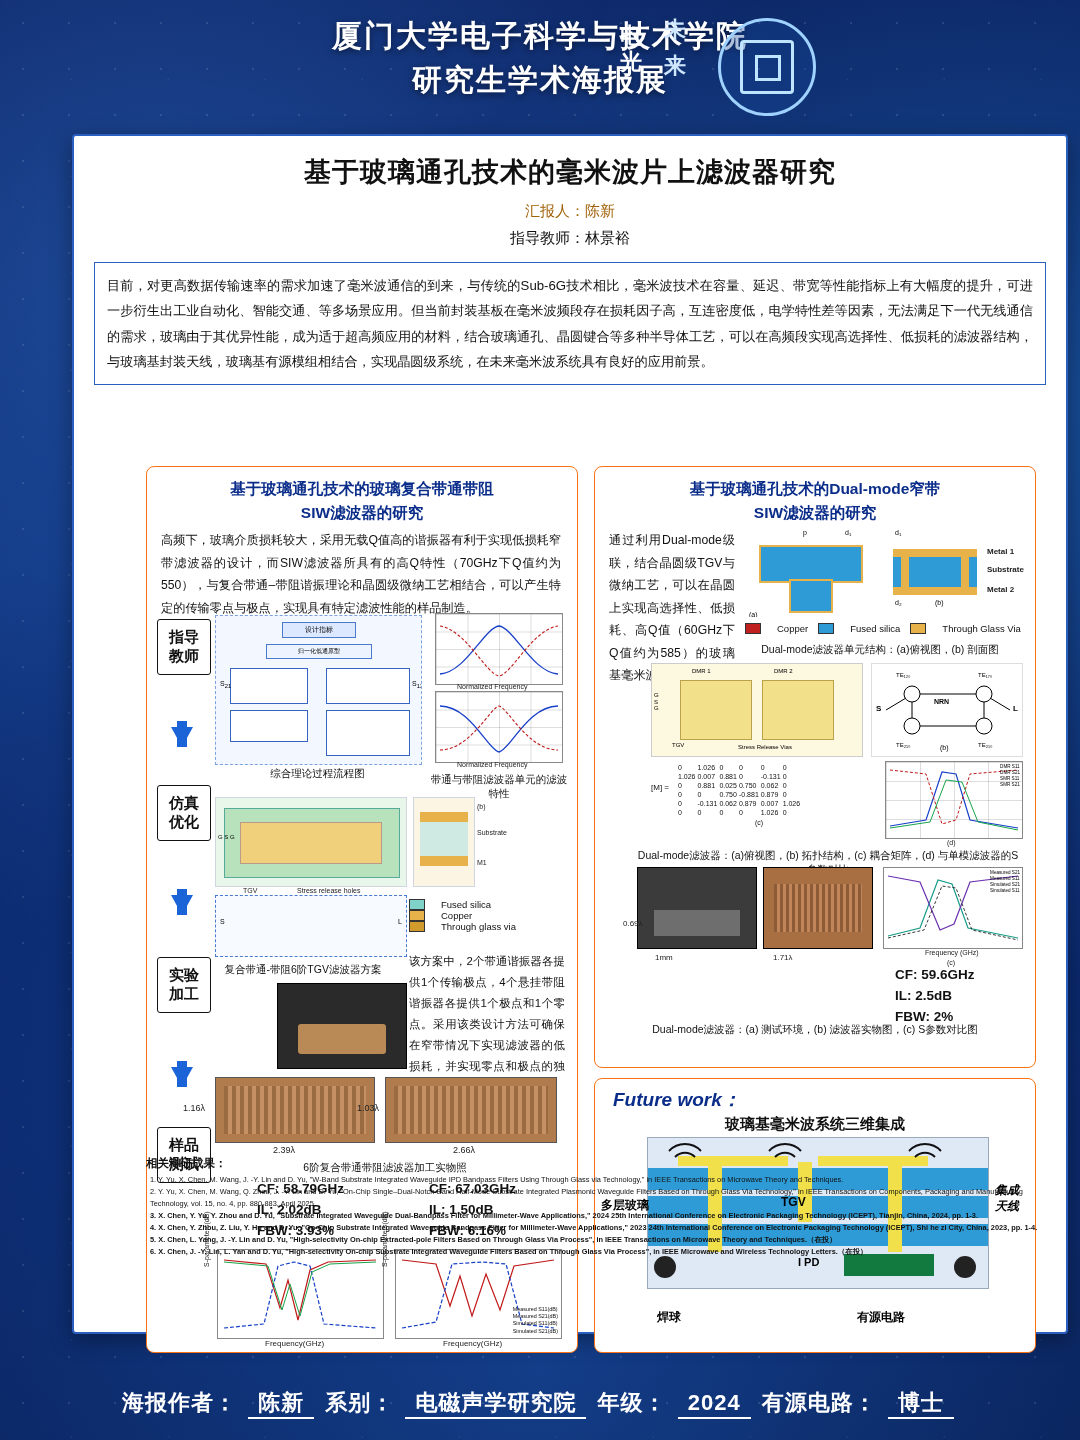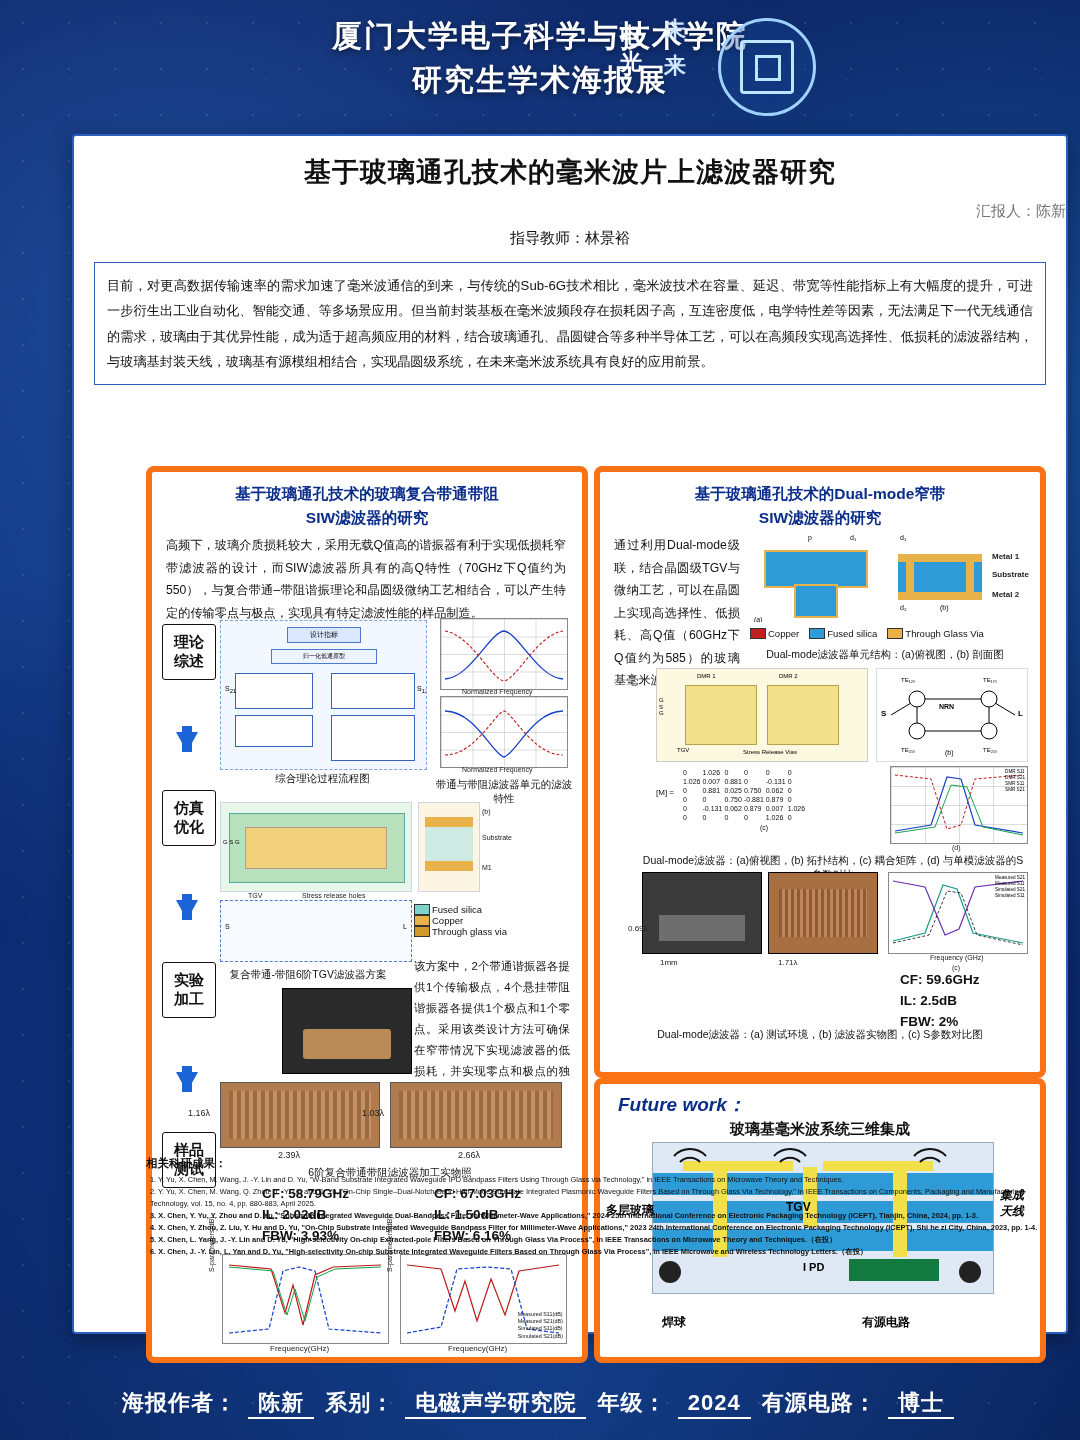--- a/index.html
+++ b/index.html
@@ -39,29 +39,29 @@
   .logo .chip{position:absolute;right:26px;top:26px;width:48px;height:48px;border:3px solid #bfe4ff;border-radius:4px;}
   .logo .chip:before{content:"";position:absolute;left:12px;top:12px;width:20px;height:20px;border:3px solid #bfe4ff;}
   
   .page{
     position:absolute;left:48px;top:134px;width:992px;height:1196px;
     background:#ffffff;border:2px solid #2a5fc0;border-radius:4px;
     box-shadow:0 6px 22px rgba(0,0,0,.35);
     margin-left:24px;
   }
   .p-title{margin:18px 0 2px;text-align:center;font-size:27px;font-weight:bold;color:#111;letter-spacing:1px;}
-  .p-sub{text-align:right;font-size:15px;color:#737373;margin-top:12px;}
+  .p-sub{text-align:center;font-size:15px;color:#a16207;margin-top:12px;}
   .p-sub2{text-align:center;font-size:15px;color:#111;margin-top:8px;}
   .abstract{
     margin:14px 20px 0;border:1px solid #2a5fc0;padding:10px 12px;
     font-size:13.2px;line-height:1.92;color:#111;text-align:justify;
   }
   
   .cols{position:absolute;left:20px;top:330px;width:952px;}
-  .panel{border:6px solid #f97316;border-radius:8px;background:#fff;position:relative;}
+  .panel{border:1px solid #f97316;border-radius:8px;background:#fff;position:relative;}
   .col-l{position:absolute;left:52px;top:0;width:430px;height:885px;}
   .col-r{position:absolute;left:500px;top:0;width:440px;height:600px;}
   .col-r2{position:absolute;left:500px;top:612px;width:440px;height:273px;}
   .panel-h{
     text-align:center;font-weight:bold;color:#0b2d8a;font-size:15.5px;
     line-height:1.55;padding:10px 10px 4px;
   }
   .body-text{font-size:12.2px;line-height:1.85;color:#111;text-align:justify;}
   .cap{font-size:10.5px;color:#111;text-align:center;}
   
@@ -73,21 +73,21 @@
   .arrow:before{content:"";position:absolute;left:-5px;top:-26px;width:10px;height:26px;background:#1b64d8;}
   
   .fig{position:absolute;background:#fff;border:1px solid #cfd6e0;overflow:hidden;}
   .plot{position:absolute;background:#fff;border:1px solid #888;}
   .grid-bg{position:absolute;inset:0;
     background-image:linear-gradient(rgba(120,120,120,.25) 1px,transparent 1px),
                      linear-gradient(90deg,rgba(120,120,120,.25) 1px,transparent 1px);
     background-size:25% 25%;}
   .axlabel{position:absolute;font-size:7px;color:#222;}
   .metric{font-size:13.5px;font-weight:bold;color:#111;line-height:1.55;}
-  .legend-row{display:flex;align-items:center;gap:2px;font-size:9.5px;color:#111;}
+  .legend-row{display:flex;align-items:center;gap:16px;font-size:9.5px;color:#111;}
   .sw{width:14px;height:9px;display:inline-block;border:1px solid #333;}
   
   .fw-title{font-size:19px;font-weight:bold;font-style:italic;color:#0b2d8a;padding:8px 0 0 18px;}
   .fw-sub{text-align:center;font-weight:bold;font-size:15px;color:#111;margin-top:2px;}
   .fwfig{position:absolute;left:52px;top:58px;width:340px;height:150px;background:#dfe9f6;border:1px solid #9ab;}
   
   .refs{position:absolute;left:72px;top:1020px;width:906px;}
   .refs h4{margin:0 0 3px;font-size:11.5px;color:#111;font-weight:bold;}
   .refs ol{margin:0;padding-left:18px;}
   .refs li{font-size:7.4px;line-height:1.62;color:#111;}
@@ -127,21 +127,21 @@
 
     <div class="cols">
 
       <div class="panel col-l">
         <div class="panel-h">
           <div>基于玻璃通孔技术的玻璃复合带通带阻</div>
           <div>SIW滤波器的研究</div>
         </div>
         <div class="body-text" style="position:absolute;left:14px;top:62px;width:400px;">高频下，玻璃介质损耗较大，采用无载Q值高的谐振器有利于实现低损耗窄带滤波器的设计，而SIW滤波器所具有的高Q特性（70GHz下Q值约为550），与复合带通–带阻谐振理论和晶圆级微纳工艺相结合，可以产生特定的传输零点与极点，实现具有特定滤波性能的样品制造。</div>
 
-        <div class="stage" style="top:152px;">理论综述</div>
+        <div class="stage" style="top:152px;">指导教师</div>
         <div class="arrow" style="top:260px;"></div>
         <div class="stage" style="top:318px;">仿真优化</div>
         <div class="arrow" style="top:428px;"></div>
         <div class="stage" style="top:490px;">实验加工</div>
         <div class="arrow" style="top:600px;"></div>
         <div class="stage" style="top:660px;">样品测试</div>
 
         <div class="fig" style="left:68px;top:148px;width:205px;height:148px;background:#f3f7ff;border:1px dashed #7aa3e0;">
           <div style="position:absolute;left:66px;top:6px;width:72px;height:14px;background:#dbe8ff;border:1px solid #4a7ad0;font-size:7px;text-align:center;line-height:14px;">设计指标</div>
           <div style="position:absolute;left:50px;top:28px;width:104px;height:13px;background:#eef4ff;border:1px solid #4a7ad0;font-size:6px;text-align:center;line-height:13px;">归一化低通原型</div>

